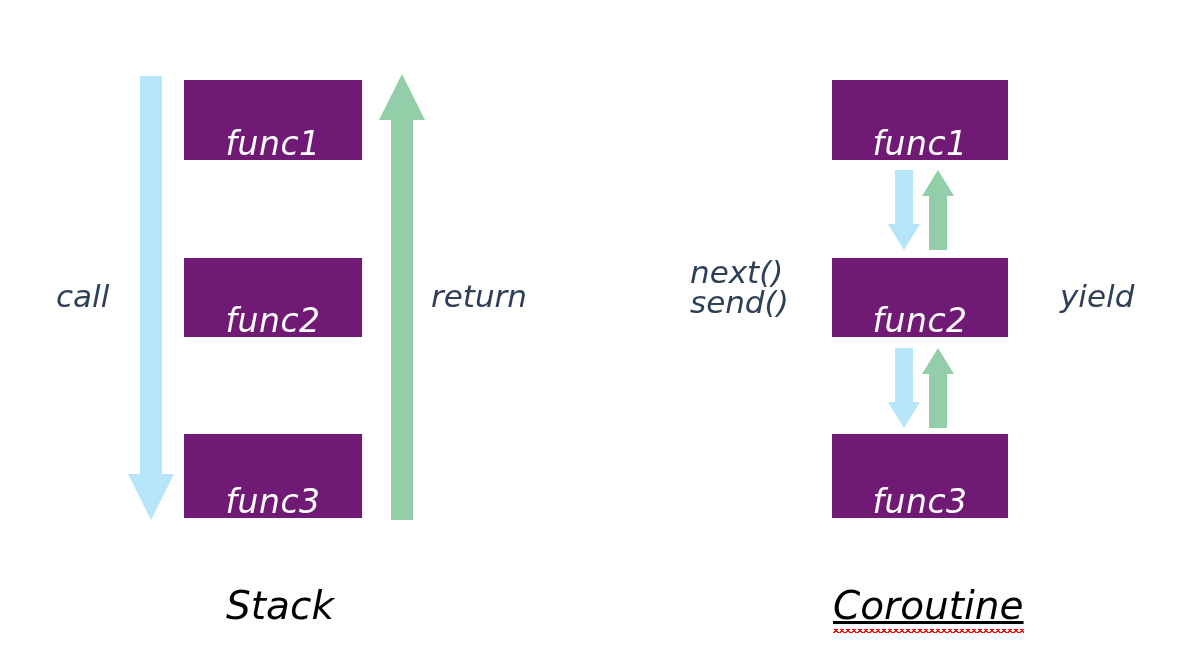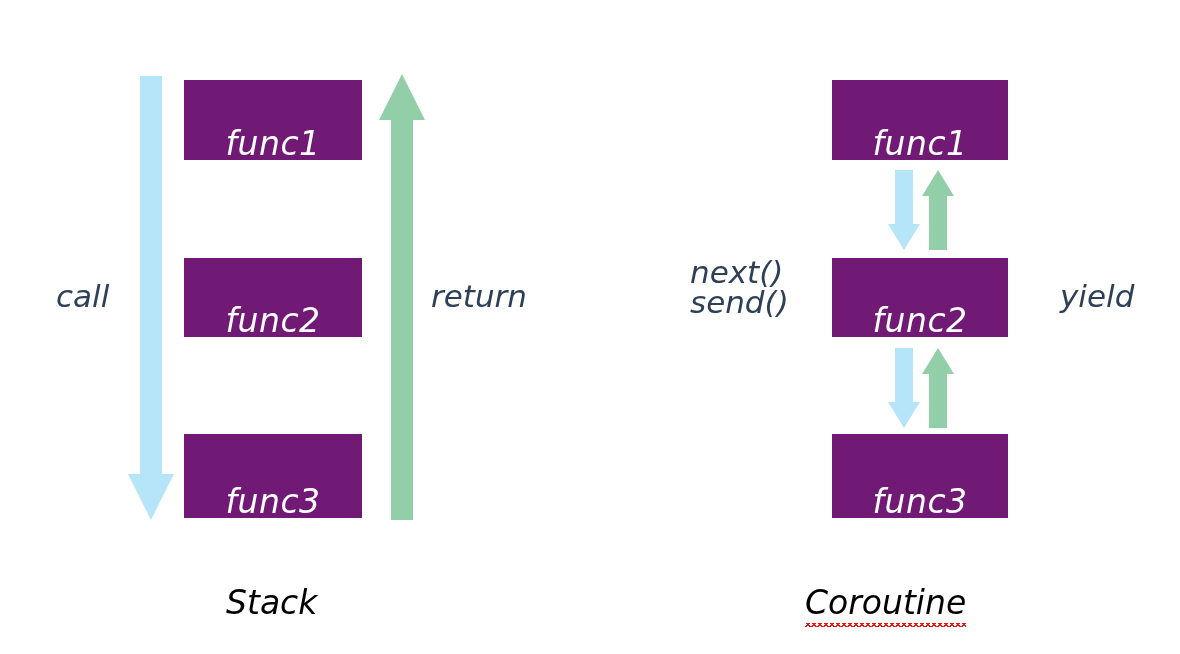--- a/index.html
+++ b/index.html
@@ -48,21 +48,21 @@
     white-space: nowrap;
   }
   .flow-label.two-line { line-height: 1.45; }
 
   
   .caption {
     position: absolute;
     color: #000000;
     font-family: "DejaVu Sans", sans-serif;
     font-style: italic;
-    font-size: 33px;
+    font-size: 39px;
     font-weight: 400;
     white-space: nowrap;
   }
   .caption.misspelled {
     padding-bottom: 5px;
     background-repeat: repeat-x;
     background-position: left bottom;
     background-size: 6px 4px;
     background-image:
       linear-gradient(45deg, transparent 45%, #EE1111 45%, #EE1111 62%, transparent 62%),
@@ -142,15 +142,15 @@
     <svg width="32" height="80" viewBox="0 0 32 80" xmlns="http://www.w3.org/2000/svg">
       <polygon points="16,0 32,26 25,26 25,80 7,80 7,26 0,26" fill="#92CFA8"></polygon>
     </svg>
   </div>
 
   <div class="flow-label two-line" style="left:690px; top:250px;">next()</div>
   <div class="flow-label two-line" style="left:690px; top:280px;">send()</div>
 
   <div class="flow-label" style="left:1040px; top:276px;margin-left:20px;">yield</div>
 
-  <div class="caption misspelled" style="left:805px; top:583px;">Coroutine</div>
+  <div class="caption misspelled" style="left:833px; top:583px;text-decoration:underline;">Coroutine</div>
 
 </div>
 
 </body></html>

